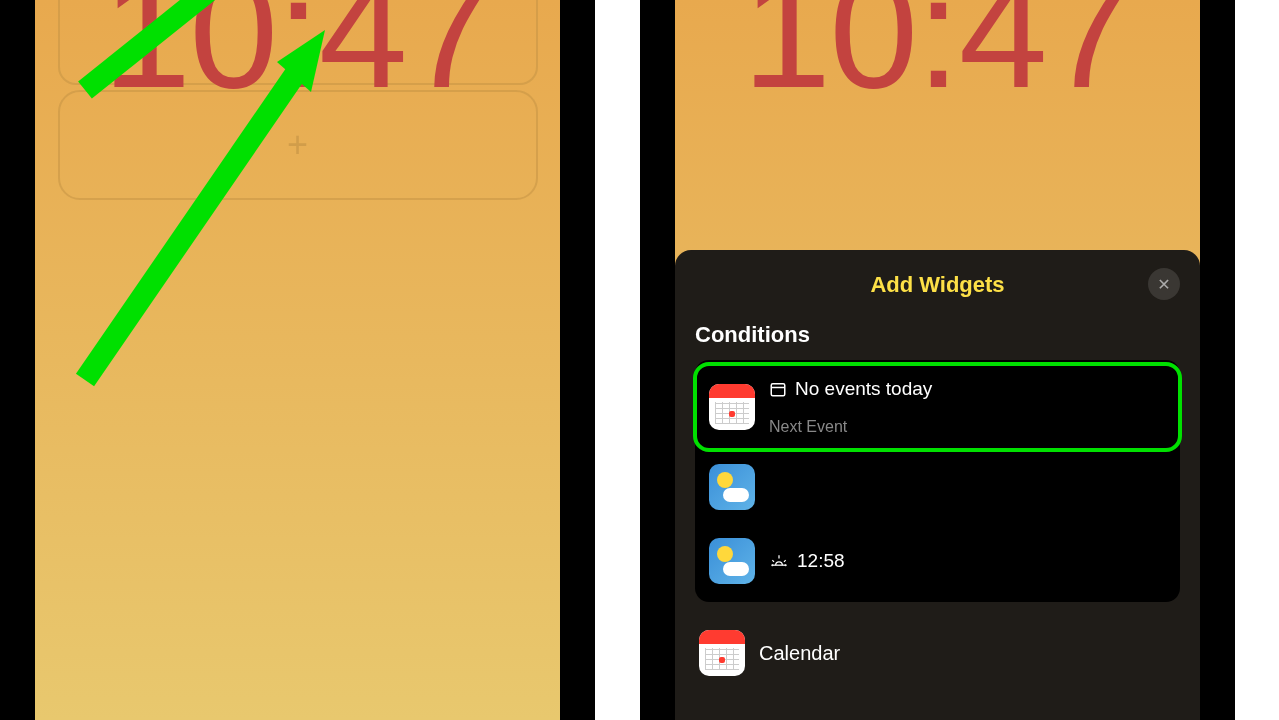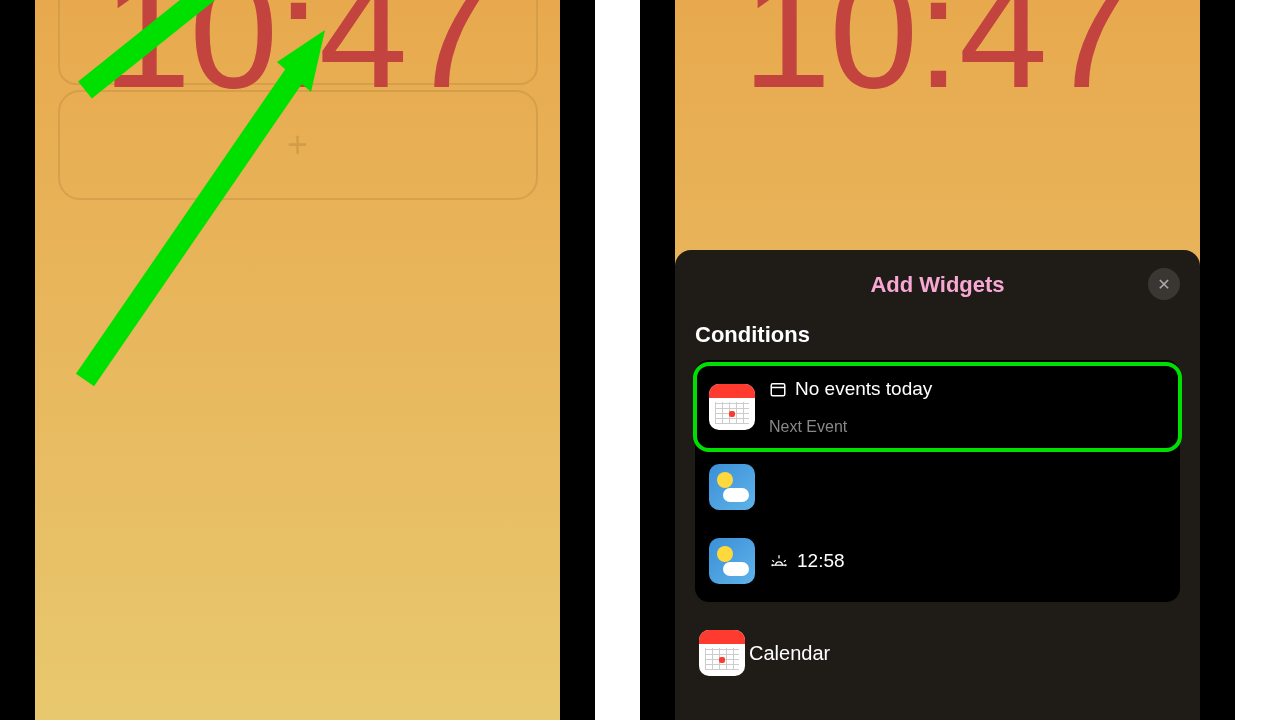--- a/index.html
+++ b/index.html
@@ -14,21 +14,21 @@
 .clock-text { position: absolute; top: -60px; left: 50%; transform: translateX(-50%); font-size: 160px; font-weight: 500; color: #c3433f; letter-spacing: -2px; white-space: nowrap; }
 
 .clock-frame { position: absolute; top: -65px; left: 50%; transform: translateX(-50%); width: 480px; height: 150px; border: 2px solid rgba(200,150,70,0.6); border-radius: 18px; }
 
 .widget-slot { position: absolute; top: 90px; left: 50%; transform: translateX(-50%); width: 480px; height: 110px; border: 2px solid rgba(200,150,70,0.6); border-radius: 22px; display: flex; align-items: center; justify-content: center; }
 .plus-icon { color: rgba(200,150,70,0.7); font-size: 36px; font-weight: 200; }
 
 .arrow-annotation { position: absolute; pointer-events: none; }
 
 .panel { position: absolute; left: 0; right: 0; bottom: 0; height: 470px; background: #1f1c18; border-radius: 16px 16px 0 0; padding: 22px 20px 0 20px; color: #fff; }
-.panel-title { text-align: center; font-size: 22px; font-weight: 600; color: #f9a8d4; margin-bottom: 24px; }
+.panel-title { text-align: center; font-size: 22px; font-weight: 600; color: #fde047; margin-bottom: 24px; }
 .close-btn { position: absolute; top: 18px; right: 20px; width: 32px; height: 32px; border-radius: 50%; background: #3a3733; display: flex; align-items: center; justify-content: center; color: #aaa; font-size: 16px; cursor: pointer; }
 
 .section-label { font-size: 22px; font-weight: 700; color: #fff; margin-bottom: 12px; }
 
 .sugg-group { background: #000000; border-radius: 14px; padding: 4px 0; }
 .sugg-item { display: flex; align-items: center; padding: 14px 14px; gap: 14px; cursor: pointer; position: relative; }
 .sugg-item.highlighted { outline: 4px solid #00e000; outline-offset: -2px; border-radius: 14px; z-index: 5; }
 
 .app-icon { width: 46px; height: 46px; border-radius: 10px; flex-shrink: 0; }
 .icon-calendar { background: #fff; position: relative; overflow: hidden; }
@@ -38,21 +38,21 @@
 
 .icon-weather { background: linear-gradient(135deg, #3a8fd8 0%, #5fb3e8 100%); position: relative; }
 .icon-weather::before { content: ""; position: absolute; top: 8px; left: 8px; width: 16px; height: 16px; background: #ffd83b; border-radius: 50%; }
 .icon-weather::after { content: ""; position: absolute; bottom: 8px; right: 6px; width: 26px; height: 14px; background: #fff; border-radius: 10px; }
 
 .sugg-content { flex: 1; }
 .sugg-line1 { display: flex; align-items: center; gap: 8px; font-size: 19px; font-weight: 500; color: #fff; }
 .sugg-line2 { font-size: 16px; color: #888; margin-top: 18px; }
 .mini-icon { color: #fff; font-size: 16px; display: inline-flex; }
 
-.app-list-item { display: flex; align-items: center; gap: 4px; padding: 14px 4px 0 4px; margin-top: 14px; cursor: pointer; }
+.app-list-item { display: flex; align-items: center; gap: 14px; padding: 14px 4px 0 4px; margin-top: 14px; cursor: pointer; }
 .app-list-label { font-size: 20px; font-weight: 500; color: #fff; }
 
 svg.cloud-icon path { fill: #fff; }
 </style>
 </head>
 <body>
 
 <div class="phone phone-left">
 
   <div class="screen">

